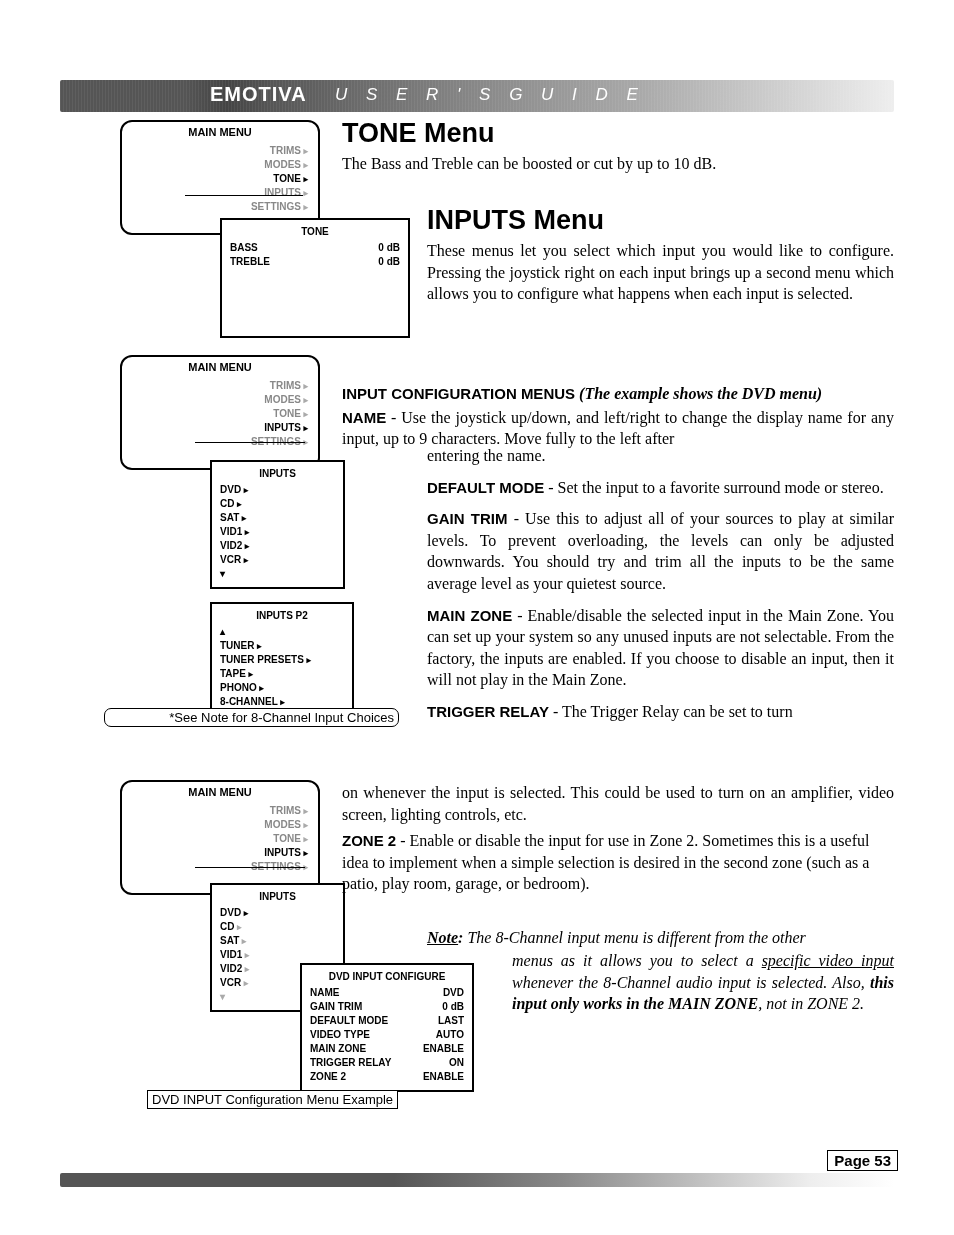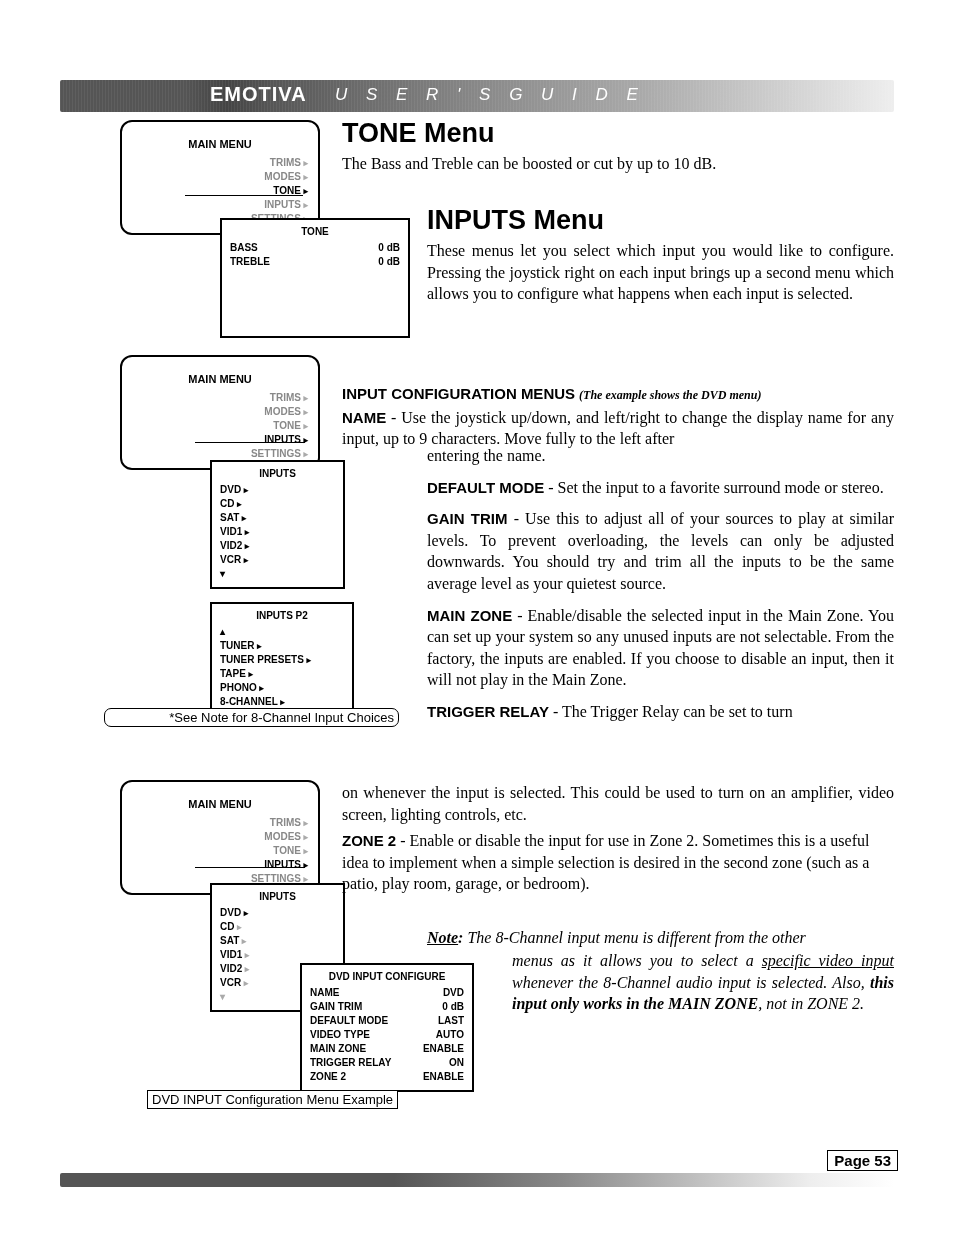--- a/index.html
+++ b/index.html
@@ -71,21 +71,21 @@
     padding: 1px 6px;
     background: #fff;
   }
 
   
   .screen {
     position: absolute;
     border: 2px solid #000;
     border-radius: 12px;
     background: #fff;
-    padding: 16px 10px;
+    padding: 4px 10px;
     box-sizing: border-box;
     font-family: Arial, sans-serif;
     font-size: 10px;
     font-weight: bold;
   }
   .screen .title {
     text-align: center;
     font-size: 11px;
     margin-bottom: 6px;
   }
@@ -369,21 +369,21 @@
   </div>
 
   <div class="content" style="left:427px; top:205px; right:60px;">
     <h2 class="section">INPUTS Menu</h2>
     <p class="body">These menus let you select which input you would like to configure. Pressing the joystick right on each input brings up a second menu which allows you to configure what happens when each input is selected.</p>
   </div>
 
   <div class="content" style="left:342px; top:383px; right:60px;">
     <p class="body" style="margin-bottom:2px;">
       <span class="subhead">INPUT CONFIGURATION MENUS</span>
-      <span class="bold-it" style="font-size:12px;margin-top:43px;">(The example shows the DVD menu)</span>
+      <span class="bold-it" style="font-size:16px;margin-top:43px;">(The example shows the DVD menu)</span>
     </p>
     <p class="body" style="margin-bottom:0;">
       <span class="para-label">NAME</span><span> - Use the joystick up/down, and left/right to change the display name for any input, up to 9 characters. Move fully to the left after </span>
     </p>
   </div>
 
   <div class="content" style="left:427px; top:445px; right:60px;">
     <p class="body">entering the name.</p>
     <p class="body"><span class="para-label">DEFAULT MODE</span><span> - Set the input to a favorite surround mode or stereo.</span></p>
     <p class="body"><span class="para-label">GAIN TRIM</span><span> - Use this to adjust all of your sources to play at similar levels. To prevent overloading, the levels can only be adjusted downwards. You should try and trim all the inputs to be the same average level as your quietest source.</span></p>

